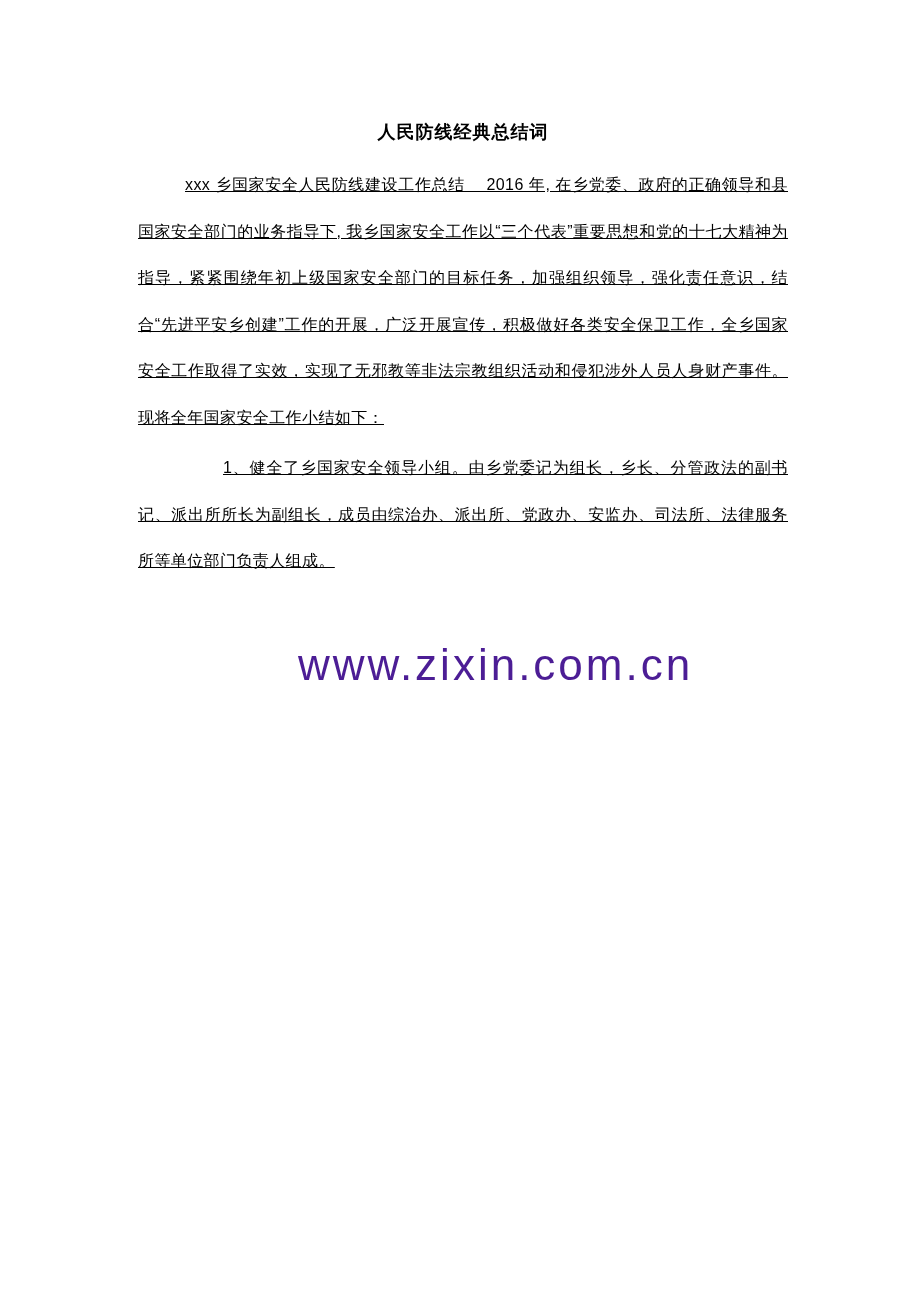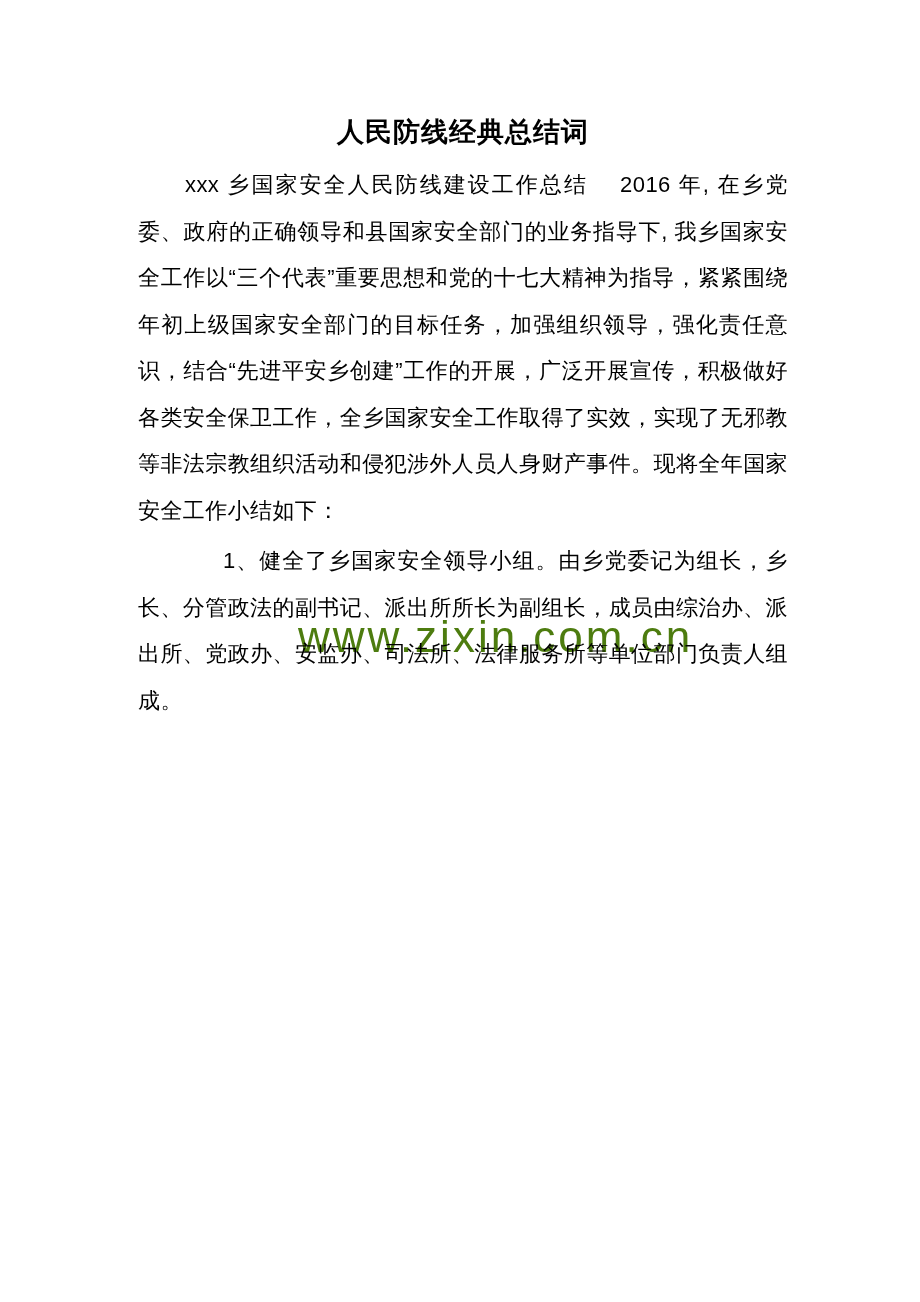--- a/index.html
+++ b/index.html
@@ -16,51 +16,52 @@
   }
   .page {
     position: relative;
     width: 920px;
     height: 1302px;
     background: #ffffff;
   }
   .watermark {
     position: absolute;
     left: 298px;
-    top: 612px;
+    top: 640px;
     font-size: 44px;
     letter-spacing: 3px;
-    color: #4d7c0f;
+    color: #4c1d95;
     font-family: "Liberation Sans", sans-serif;
     z-index: 0;
     user-select: none;
     white-space: nowrap;
   }
   .content {
     position: relative;
     z-index: 1;
     width: 650px;
     margin-left: 138px;
     padding-top: 114px;
   }
   h1.doc-title {
     margin: 0;
-    font-size: 27px;
+    font-size: 18px;
     line-height: 36px;
     font-weight: bold;
     text-align: center;
     letter-spacing: 1px;
   }
   p.para {
     margin: 0;
-    font-size: 22px;
+    font-size: 16px;
     line-height: 46.5px;
     letter-spacing: 0.4px;
     text-align: justify;
     word-break: break-all;
+    text-decoration: underline;
   }
   p.p-intro   { margin-top: 12px; text-indent: 47px; }
   p.p-head    { text-indent: 85px; }
   p.p-head-1  { margin-top: 15px; }
   p.p-item    { margin-top: 4px;  text-indent: 85px; }
   p.p-head-2  { margin-top: 6px; }
 </style>
 </head>
 <body>
 

